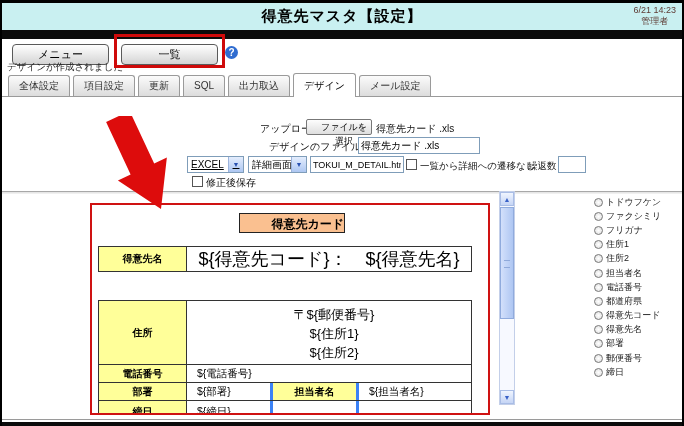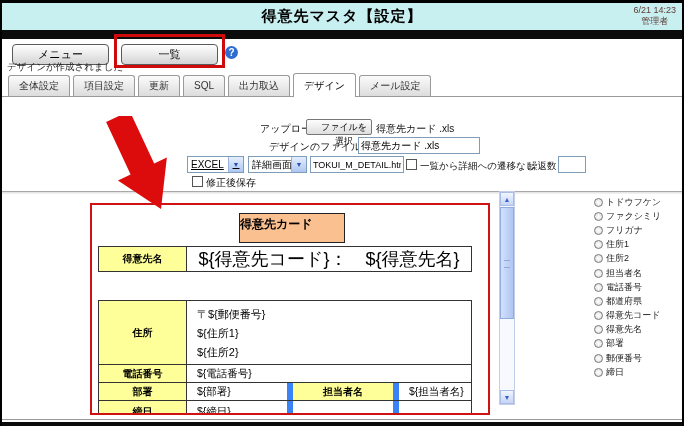--- a/index.html
+++ b/index.html
@@ -51,35 +51,35 @@
                border-left:1px solid #9db4dd; color:#2a52b0; font-size:7px;
                display:flex; align-items:center; justify-content:center; }
   .chk { position:absolute; width:11px; height:11px; border:1px solid #555; background:#fff; cursor:pointer; }
 
   .divider { position:absolute; left:0; top:188px; width:680px; height:3px;
              border-top:1px solid #a8a8a8; border-bottom:1px solid #f0f0f0; background:#e6e6e6; }
 
   
   .card-rect { position:absolute; left:88px; top:200px; width:400px; height:212px;
                border:2px solid #cf1212; background:#fff; overflow:hidden; z-index:2; }
-  .card-title { position:absolute; left:147px; top:8px; width:106px; height:30px; background:#fac090;
-                border:1px solid #222; font-size:12px; font-weight:bold; text-align:left; line-height:21px; }
+  .card-title { position:absolute; left:147px; top:8px; width:106px; height:20px; background:#fac090;
+                border:1px solid #222; font-size:12px; font-weight:bold; text-align:right; line-height:21px; }
   .t1 { position:absolute; left:6px; top:41px; width:374px; height:26px; display:flex; border:1px solid #333; }
   .ylw { background:#ffff99; font-size:10px; font-weight:bold; display:flex; align-items:center; justify-content:center; }
   .t1 .ylw { width:88px; border-right:1px solid #333; }
   .t1-val { flex:1; font-size:18px; display:flex; align-items:center; justify-content:center; }
   .t2 { position:absolute; left:6px; top:95px; width:374px; border:1px solid #333; border-bottom:none; }
   .t2-row { display:flex; border-bottom:1px solid #333; }
   .addr-row { height:64px; }
   .sm-row { height:18px; }
   .close-row { height:22px; border-bottom:none; }
   .c-lab { width:88px; border-right:1px solid #333; }
   .c-val { font-size:10.5px; display:flex; align-items:center; padding-left:10px; }
-  .addr-val { flex:1; font-size:11px; line-height:19px; padding:4px 0 0 10px; }
-  .w86 { width:106px; border-right:6px solid #3b82f6; }
+  .addr-val { flex:1; font-size:13px; line-height:19px; padding:4px 0 0 10px;text-align:center; }
+  .w86 { width:86px; border-right:3px solid #3b82f6; }
   .grow { flex:1; }
 
   
   .vscroll { position:absolute; left:497px; top:188px; width:16px; height:214px;
              border:1px solid #c3cfe9; background:#f7f9ff; z-index:2; }
   .sc-btn { position:absolute; left:0; width:14px; height:14px; background:linear-gradient(#f0f5ff,#c6d5f5);
             border:1px solid #a9bde6; color:#3a62c8; font-size:7px; text-align:center; line-height:13px; cursor:pointer; }
   .sc-thumb { position:absolute; left:0; top:15px; width:14px; height:112px;
               background:linear-gradient(90deg,#d3e0fb,#aec6f2); border:1px solid #90abdd; cursor:grab; }
   .sc-thumb::after { content:""; position:absolute; left:3px; right:3px; top:52px; height:6px;

